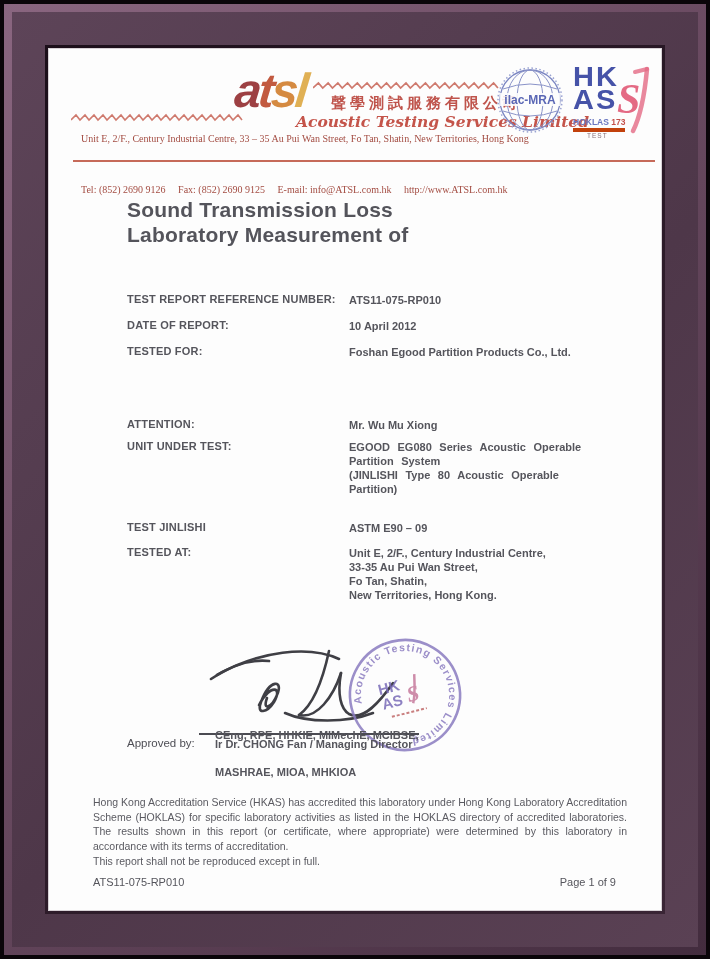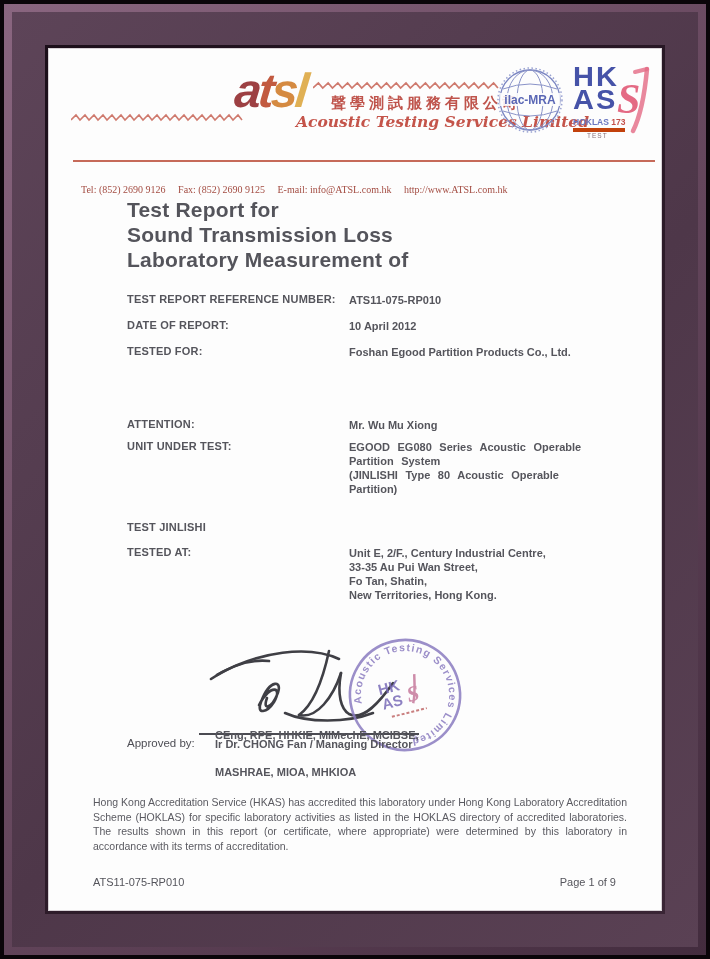--- a/index.html
+++ b/index.html
@@ -93,20 +93,21 @@
       <div class="abs logo-word">
         <span class="logo-a">a</span><span class="logo-t">t</span><span class="logo-s">s</span><span class="logo-l">l</span>
       </div>
 
       <svg class="abs" style="left:264px; top:30px;" width="186" height="14" viewBox="0 0 172 14" preserveAspectRatio="none">
         <path class="zig" d="M0 9 l5 -5 l4 5 l5 -5 l4 5 l5 -5 l4 5 l5 -5 l4 5 l5 -5 l4 5 l5 -5 l4 5 l5 -5 l4 5 l5 -5 l4 5 l5 -5 l4 5 l5 -5 l4 5 l5 -5 l4 5 l5 -5 l4 5 l5 -5 l4 5 l5 -5 l4 5 l5 -5 l4 5 l5 -5 l4 5 l5 -5 l4 5 l5 -5 l4 5 l5 -5 l4 5"></path>
       </svg>
 
       <div class="abs zh-name">聲學測試服務有限公司</div>
       <div class="abs en-name">Acoustic Testing Services Limited</div>
+      <div class="abs addr">Unit E, 2/F., Century Industrial Centre, 33 – 35 Au Pui Wan Street, Fo Tan, Shatin, New Territories, Hong Kong</div>
       <div class="abs contact">Tel: (852) 2690 9126     Fax: (852) 2690 9125     E-mail: info@ATSL.com.hk     http://www.ATSL.com.hk</div>
 
       <svg class="abs ilac" width="66" height="66" viewBox="0 0 66 66">
         <circle cx="33" cy="33" r="30" fill="none" stroke="#7b86c2" stroke-width="1.3"></circle>
         <circle cx="33" cy="33" r="32" fill="none" stroke="#9aa3d2" stroke-width="1.5" stroke-dasharray="1.5 2.5"></circle>
         <ellipse cx="33" cy="33" rx="13" ry="30" fill="none" stroke="#8a93c8" stroke-width="1"></ellipse>
         <ellipse cx="33" cy="33" rx="23" ry="30" fill="none" stroke="#8a93c8" stroke-width="1"></ellipse>
         <path d="M6 22 Q 33 12 60 22" fill="none" stroke="#8a93c8" stroke-width="1"></path>
         <path d="M6 44 Q 33 54 60 44" fill="none" stroke="#8a93c8" stroke-width="1"></path>
         <rect x="3" y="26" width="60" height="13" fill="#fdfdfd" opacity="0.88"></rect>
@@ -123,21 +124,20 @@
         </svg>
         <div>
           <span class="hoklas"><span class="w">HOKLAS</span> <span class="n">173</span></span>
         </div>
         <div class="hoklas-sub">TEST</div>
       </div>
 
       <div class="abs red-rule"></div>
 
       <div class="abs title">
-        <div>Test Report for</div>
         <div>Sound Transmission Loss</div>
         <div>Laboratory Measurement of</div>
       </div>
 
       <div class="flabel t0">TEST REPORT REFERENCE NUMBER:</div>
       <div class="fvalue t0">ATS11-075-RP010</div>
 
       <div class="flabel t1">DATE OF REPORT:</div>
       <div class="fvalue t1">10 April 2012</div>
 
@@ -148,20 +148,21 @@
       <div class="flabel t4">ATTENTION:</div>
       <div class="fvalue t4">Mr. Wu Mu Xiong</div>
 
       <div class="flabel t5">UNIT UNDER TEST:</div>
       <div class="fvalue t5 ws4">EGOOD EG080 Series Acoustic Operable
 Partition System
 (JINLISHI Type 80 Acoustic Operable
 Partition)</div>
 
       <div class="flabel t6">TEST JINLISHI</div>
+      <div class="fvalue t6">ASTM E90 – 09</div>
 
       <div class="flabel t7">TESTED AT:</div>
       <div class="fvalue t7">Unit E, 2/F., Century Industrial Centre,
 33-35 Au Pui Wan Street,
 Fo Tan, Shatin,
 New Territories, Hong Kong.</div>
 
       <svg class="abs sig-svg" width="224" height="92" viewBox="0 0 224 92">
         <g fill="none" stroke="#3f3f45" stroke-width="2.6" stroke-linecap="round">
           <path d="M14 36 C 34 22, 52 16, 72 18"></path>
@@ -190,20 +191,21 @@
         <path d="M40 76 h36" stroke="#c06a6a" stroke-width="2" stroke-dasharray="3 2"></path>
       </svg>
 
       <div class="abs approved">Approved by:</div>
       <div class="abs sig-line"></div>
       <div class="abs sig-name">Ir Dr. CHONG Fan / Managing Director</div>
       <div class="abs sig-q1">CEng, RPE, HHKIE, MIMechE, MCIBSE,</div>
       <div class="abs sig-q2">MASHRAE, MIOA, MHKIOA</div>
 
       <div class="abs accr">Hong Kong Accreditation Service (HKAS) has accredited this laboratory under Hong Kong Laboratory Accreditation Scheme (HOKLAS) for specific laboratory activities as listed in the HOKLAS directory of accredited laboratories. The results shown in this report (or certificate, where appropriate) were determined by this laboratory in accordance with its terms of accreditation.</div>
+      <div class="abs repro">This report shall not be reproduced except in full.</div>
       <div class="abs foot-ref">ATS11-075-RP010</div>
       <div class="abs foot-page">Page 1 of 9</div>
 
      </div>
     </div>
    </div>
   </div>
  </div>
 </div>
 

